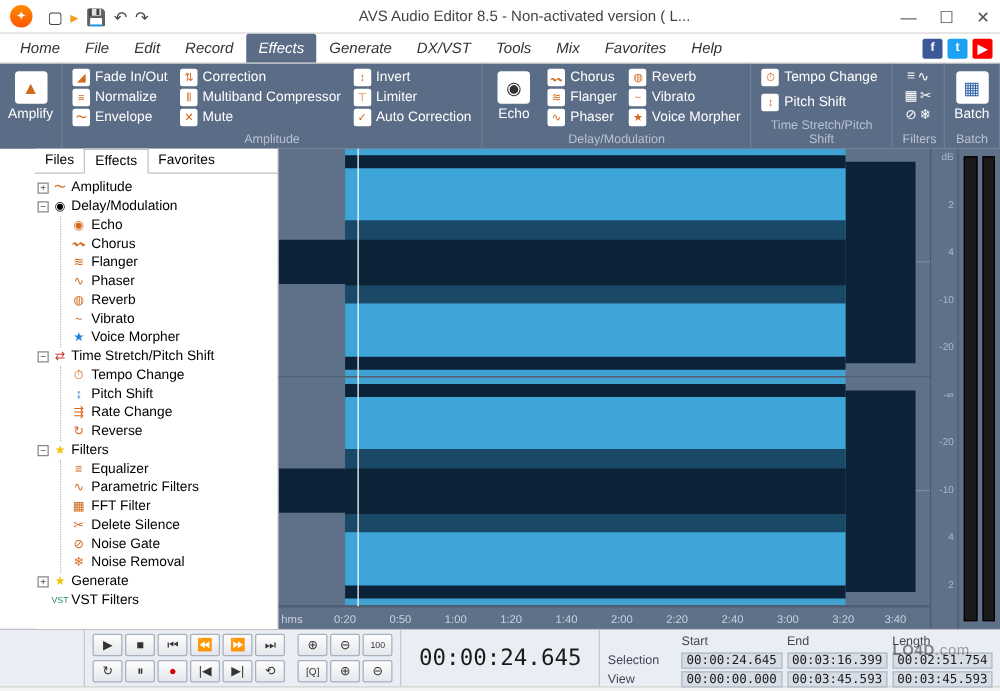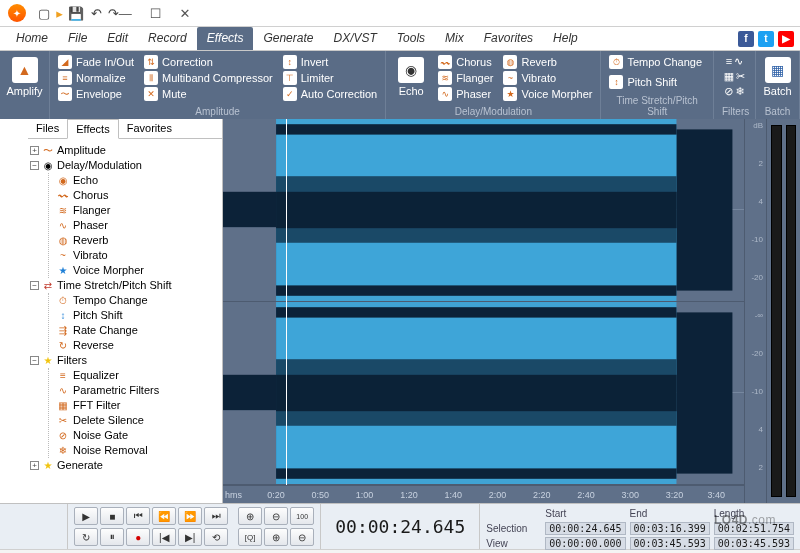--- a/index.html
+++ b/index.html
@@ -91,20 +91,21 @@
 
 <div class="titlebar">
   <div class="app-icon"></div>
   <div class="qat">
     <span>▢</span>
     <span style="color:#f0a020">▸</span>
     <span>💾</span>
     <span>↶</span>
     <span>↷</span>
   </div>
+  <div class="title-text">AVS Audio Editor 8.5 - Non-activated version ( L...</div>
   <div class="winbtns">
     <span>—</span>
     <span>☐</span>
     <span>✕</span>
   </div>
 </div>
 
 <div class="menubar">
   <span class="mitem">Home</span>
   <span class="mitem">File</span>
@@ -348,20 +349,24 @@
         <div class="leaf">
             <span class="tico" style="color:#d2691e">❄</span>
             <span>Noise Removal</span>
           </div>
       </div>
       <div class="node">
           <span class="exp">+</span>
           <span class="tico" style="color:#f1c40f">★</span>
           <span>Generate</span>
         </div>
+      <div class="node" style="margin-left:12px">
+          <span class="tico" style="color:#2e8b57;font-size:7px">VST</span>
+          <span>VST Filters</span>
+        </div>
     </div>
   </div>
 
   <div class="waveform">
     <div class="wavetrack">
       <div class="channel">
         <svg viewBox="0 0 540 175" preserveAspectRatio="none">
           <rect x="0" y="0" width="540" height="175" fill="#5f7089"></rect>
           <rect x="55" y="0" width="415" height="175" fill="#3ea5d8" opacity="0.95"></rect>
           <path d="M0,87 L540,87" stroke="#8fa0b6" stroke-width="0.5"></path>

